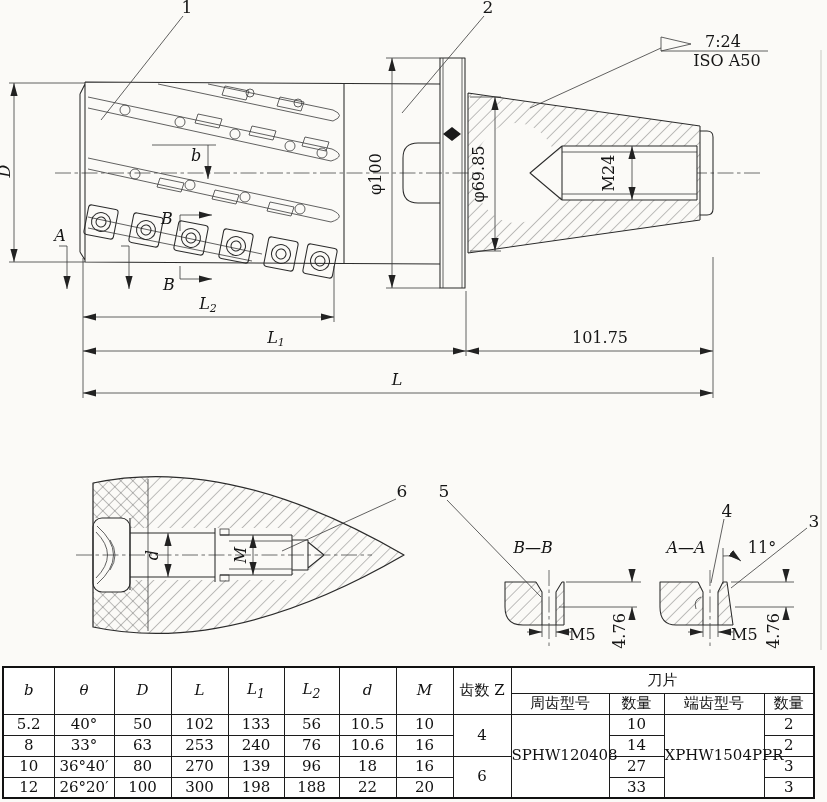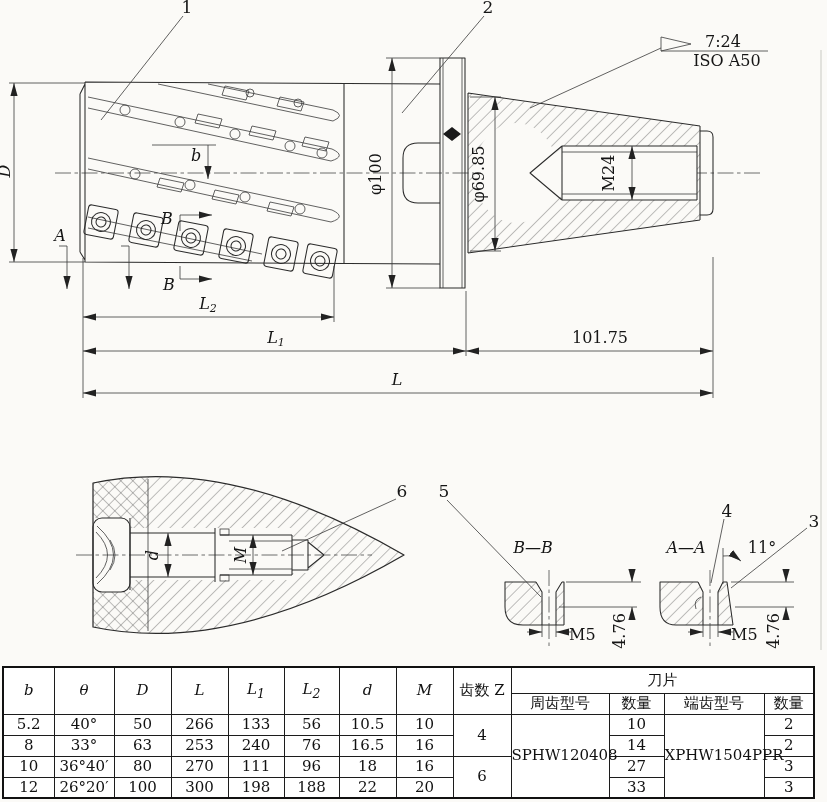--- a/index.html
+++ b/index.html
@@ -302,49 +302,49 @@
       <th>数量</th>
       <th>端齿型号</th>
       <th>数量</th>
     </tr>
   </thead>
   <tbody>
     <tr class="dr">
       <td>5.2</td>
       <td>40°</td>
       <td>50</td>
-      <td>266</td>
+      <td>102</td>
       <td>133</td>
       <td>56</td>
       <td>10.5</td>
       <td>10</td>
       <td rowspan="2">4</td>
       <td rowspan="4">SPHW120408</td>
       <td>10</td>
       <td rowspan="4">XPHW1504PPR</td>
       <td>2</td>
     </tr>
     <tr class="dr">
       <td>8</td>
       <td>33°</td>
       <td>63</td>
       <td>253</td>
       <td>240</td>
       <td>76</td>
-      <td>16.5</td>
+      <td>10.6</td>
       <td>16</td>
       <td>14</td>
       <td>2</td>
     </tr>
     <tr class="dr">
       <td>10</td>
       <td>36°40′</td>
       <td>80</td>
       <td>270</td>
-      <td>111</td>
+      <td>139</td>
       <td>96</td>
       <td>18</td>
       <td>16</td>
       <td rowspan="2">6</td>
       <td>27</td>
       <td>3</td>
     </tr>
     <tr class="dr">
       <td>12</td>
       <td>26°20′</td>

